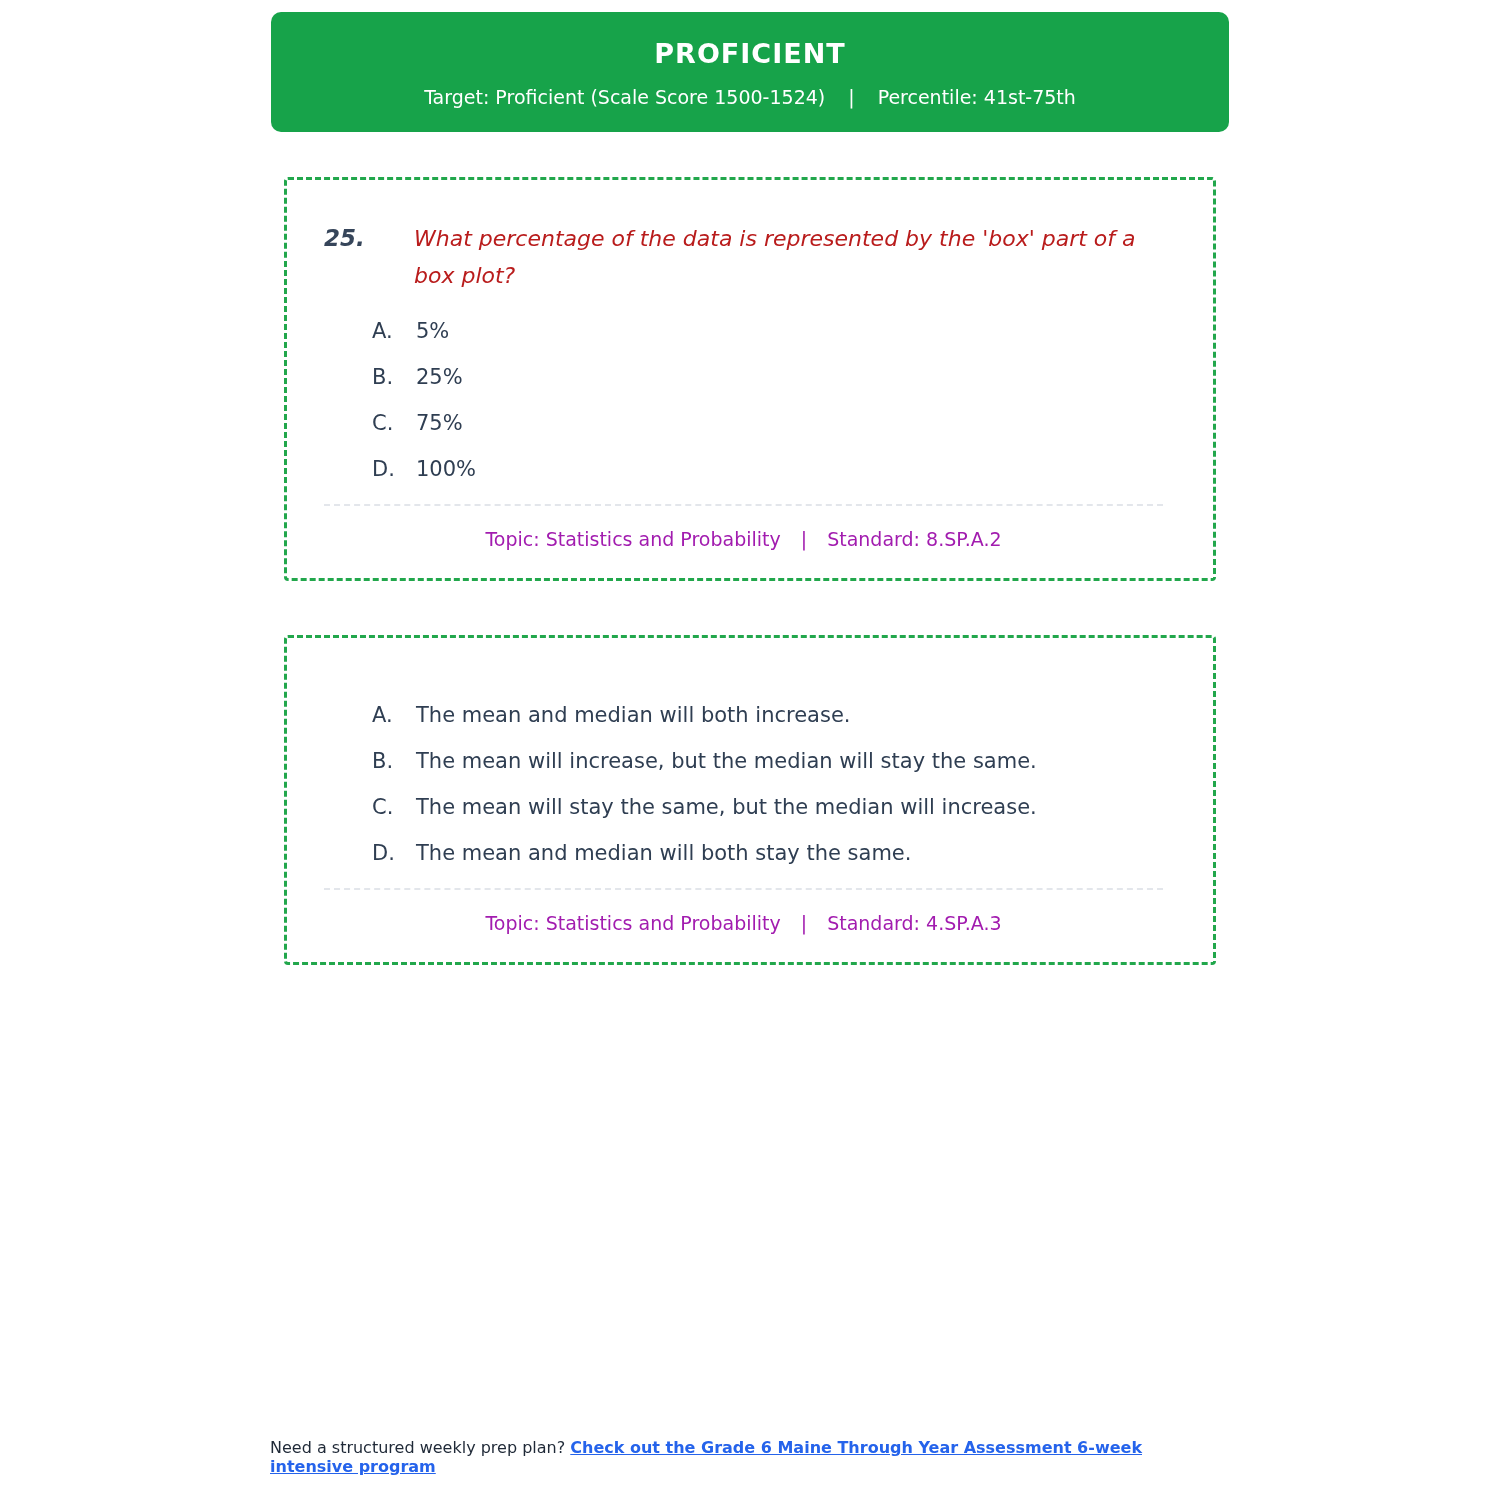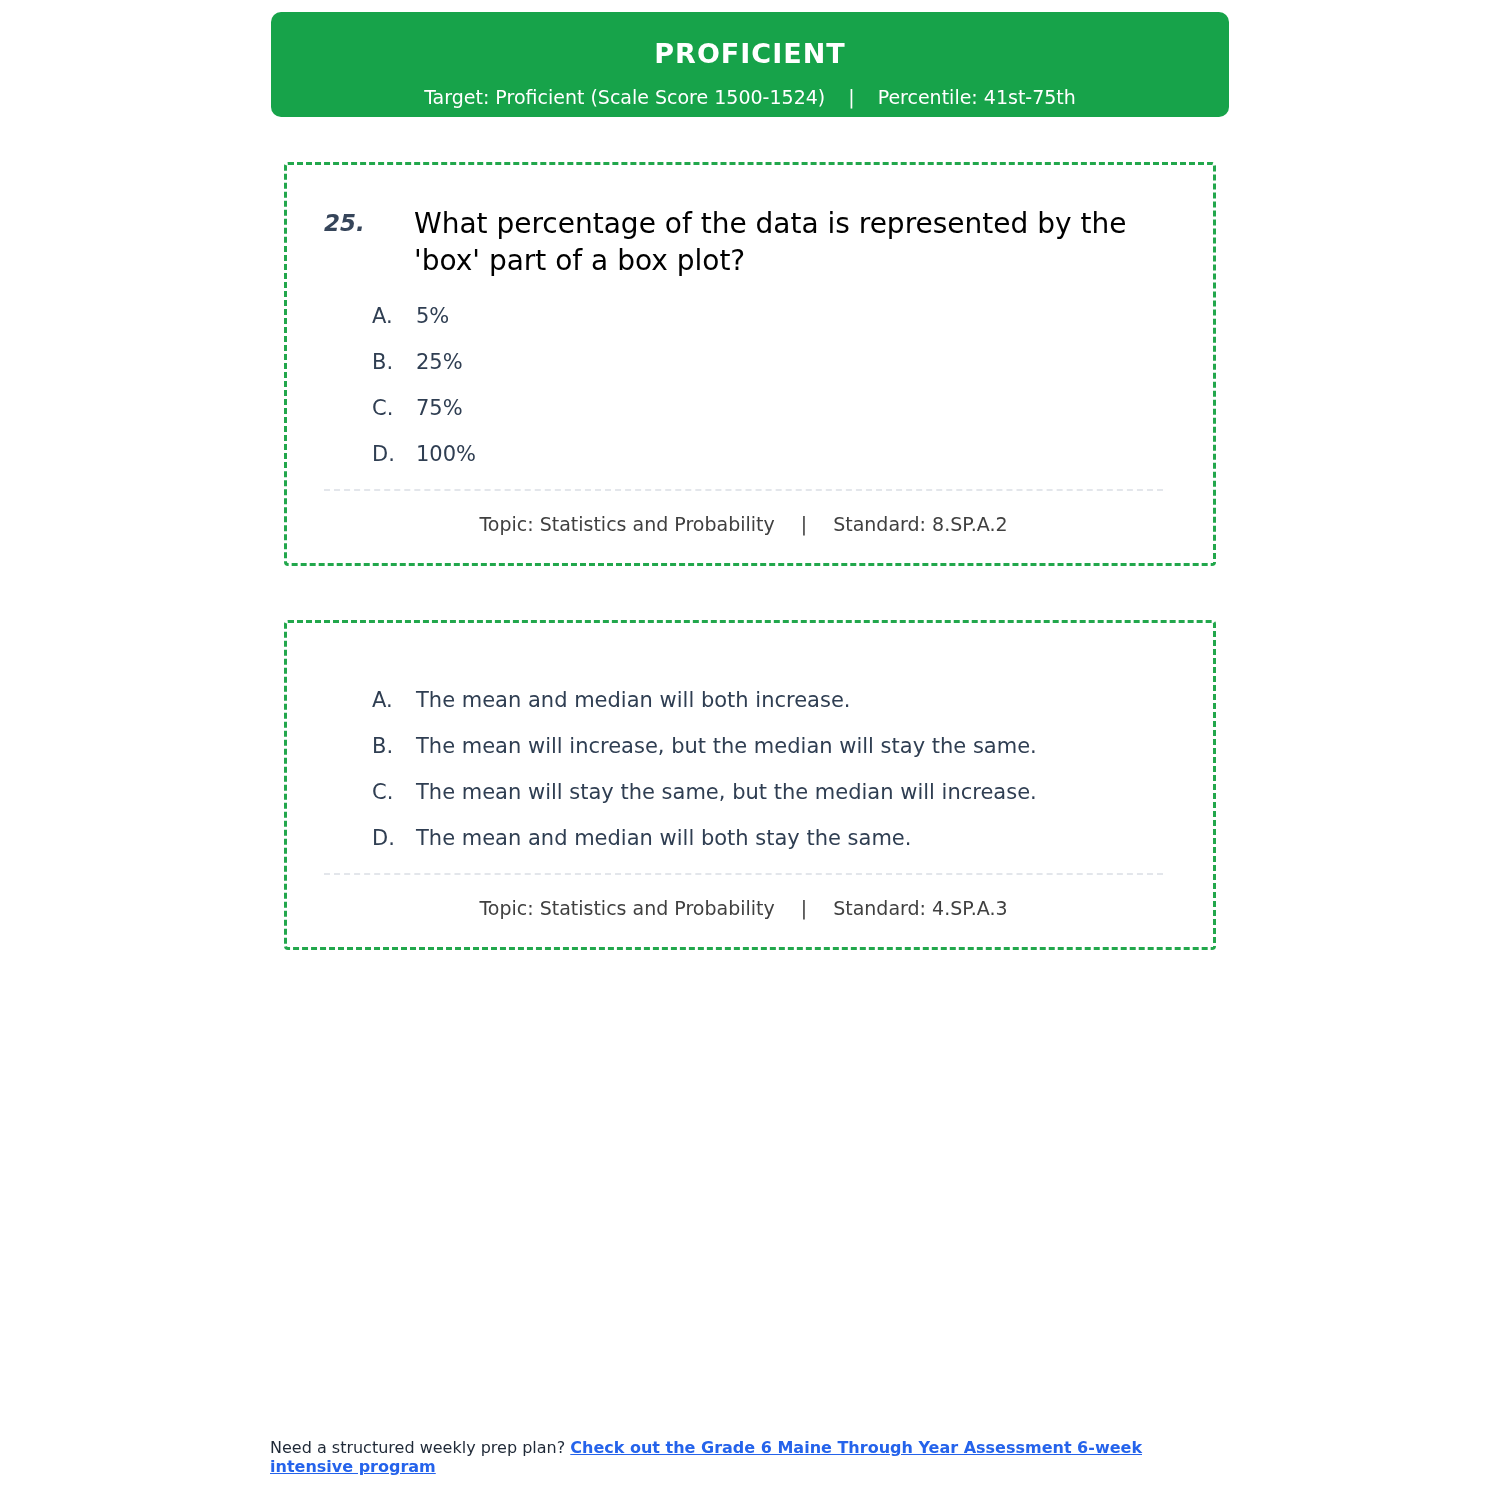--- a/index.html
+++ b/index.html
@@ -17,21 +17,21 @@
     position: relative;
   }
 
   
   .banner {
     margin-top: 12px;
     background: #17a34a;
     border-radius: 10px;
     color: #ffffff;
     text-align: center;
-    padding: 26px 20px 9px 20px;
+    padding: 26px 20px 24px 20px;
   }
   .banner-title {
     font-size: 27px;
     font-weight: bold;
     letter-spacing: 1px;
     margin-bottom: 17px;
   }
   .banner-sub {
     font-size: 19px;
     display: flex;
@@ -60,23 +60,24 @@
     width: 90px;
     flex: 0 0 90px;
     font-size: 23px;
     font-weight: bold;
     color: #36455a;
     line-height: 37px;
     font-style: italic;
   }
   .q-text {
     flex: 1;
-    font-size: 28px;
+    font-size: 22px;
     line-height: 37px;
-    color: #000000;
+    color: #b91c1c;
+    font-style: italic;
   }
 
   .options {
     list-style: none;
     margin-top: 26px;
     margin-left: 48px;
   }
   .option {
     display: flex;
     font-size: 21px;
@@ -91,24 +92,24 @@
   .opt-text { flex: 1; }
 
   .divider {
     border-top: 2px dashed #e3e6eb;
     margin: 22px 0 0 0;
   }
   .meta {
     margin-top: 22px;
     text-align: center;
     font-size: 19px;
-    color: #404040;
+    color: #a21caf;
     display: flex;
     justify-content: center;
-    gap: 26px;
+    gap: 20px;
     align-items: flex-end;
   }
 
   
   .footer {
     position: absolute;
     top: 1438px;
     left: 0;
     width: 100%;
   }

